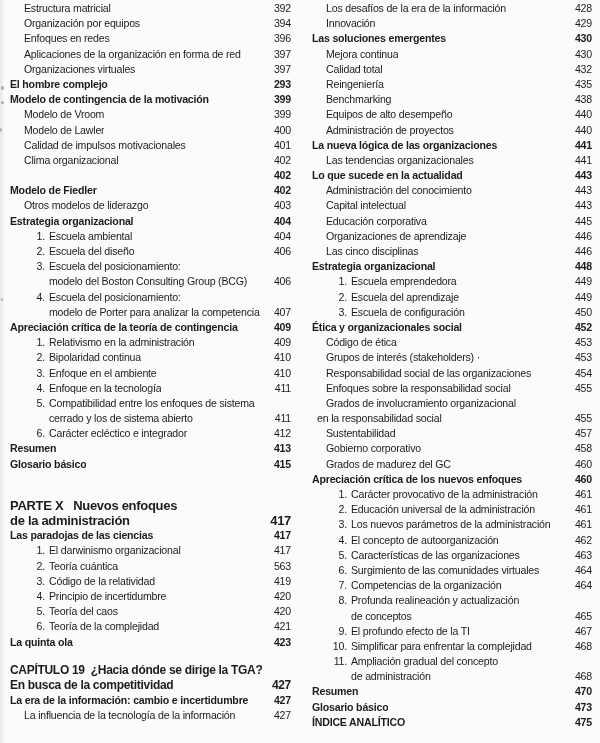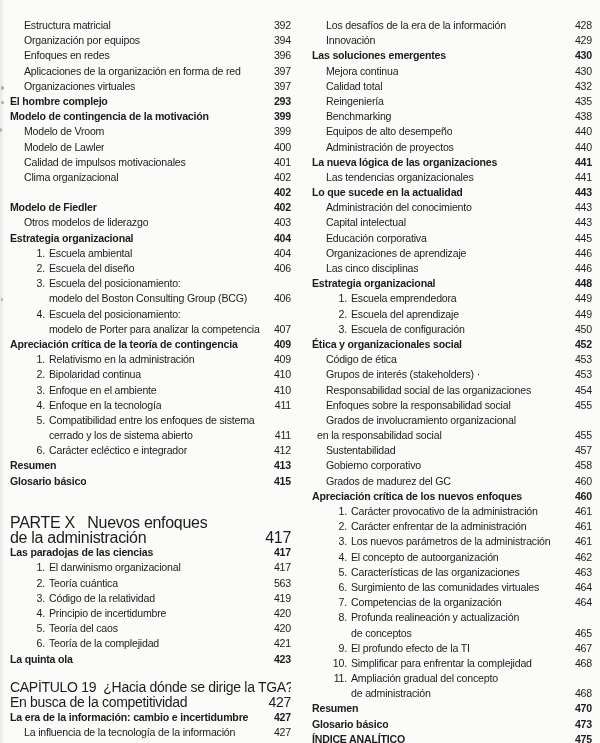--- a/index.html
+++ b/index.html
@@ -10,39 +10,39 @@
     color:#1c1c1c;
     position:relative;
     overflow:hidden;
   }
   .page{position:absolute;inset:0}
   .scan-edge{
     position:absolute;left:0;top:0;width:5px;height:100%;
     background:linear-gradient(90deg, rgba(60,60,60,0.10), rgba(60,60,60,0));
   }
   .speck{position:absolute;background:#8e8e8a;border-radius:50%;opacity:.7}
-  .col{position:absolute;top:18px}
+  .col{position:absolute;top:1px}
   #col-left{left:10px;width:281px}
   #col-right{left:312px;width:280px}
   .row{
     display:flex;align-items:baseline;
     height:15.2px;line-height:15.2px;
     font-size:10.6px;letter-spacing:-0.2px;
     white-space:nowrap;
   }
   .txt{white-space:pre;flex:0 1 auto;overflow:hidden}
   .pg{margin-left:auto;padding-left:5px}
   .row.bold,.row.caps{font-weight:bold}
   .row.sub .txt{padding-left:14px}
   .row.cont .txt{padding-left:39px}
   .row.cont-sub .txt{padding-left:5px}
   .num-box{display:inline-block;width:35px;text-align:right}
   .num-gap{display:inline-block;width:4px}
-  .row.part{font-size:16px;font-weight:normal;letter-spacing:-0.3px}
-  .row.chapter{font-size:14px;font-weight:400;letter-spacing:-0.3px}
+  .row.part{font-size:13px;font-weight:bold;letter-spacing:-0.3px}
+  .row.chapter{font-size:12px;font-weight:700;letter-spacing:-0.3px}
   .i{}
   .gap{width:100%}
 </style>
 </head>
 <body>
 
 <div class="page">
   <div class="scan-edge"></div>
   <div class="speck" style="left:1px;top:86px;width:3px;height:4px"></div>
   <div class="speck" style="left:1px;top:101px;width:3px;height:3px"></div>
@@ -353,21 +353,21 @@
       </div>
       <div class="row bold">
         <span class="txt"><span>Apreciación crítica de los nuevos enfoques</span></span>
         <span class="pg">460</span>
       </div>
       <div class="row num">
         <span class="txt"><span class="num-box">1.</span><span class="num-gap"></span><span>Carácter provocativo de la administración</span></span>
         <span class="pg">461</span>
       </div>
       <div class="row num">
-        <span class="txt"><span class="num-box">2.</span><span class="num-gap"></span><span>Carácter enfrentar de la administración</span></span>
+        <span class="txt"><span class="num-box">2.</span><span class="num-gap"></span><span>Educación universal de la administración</span></span>
         <span class="pg">461</span>
       </div>
       <div class="row num">
         <span class="txt"><span class="num-box">3.</span><span class="num-gap"></span><span>Los nuevos parámetros de la administración</span></span>
         <span class="pg">461</span>
       </div>
       <div class="row num">
         <span class="txt"><span class="num-box">4.</span><span class="num-gap"></span><span>El concepto de autoorganización</span></span>
         <span class="pg">462</span>
       </div>

